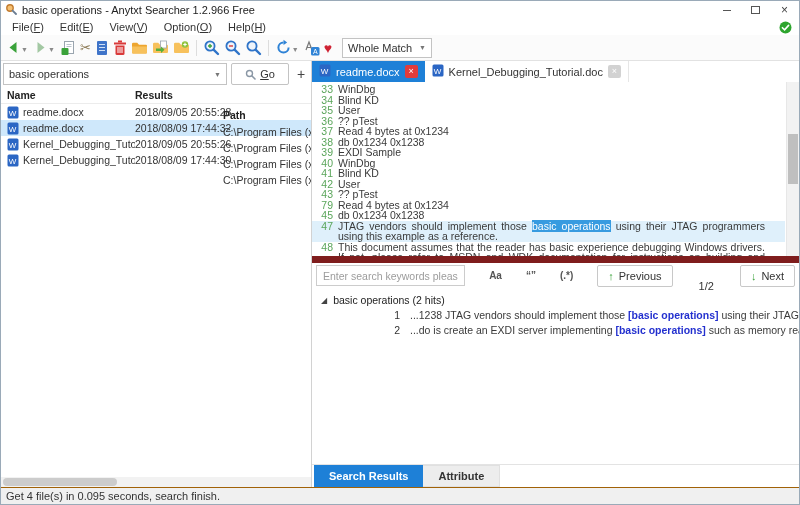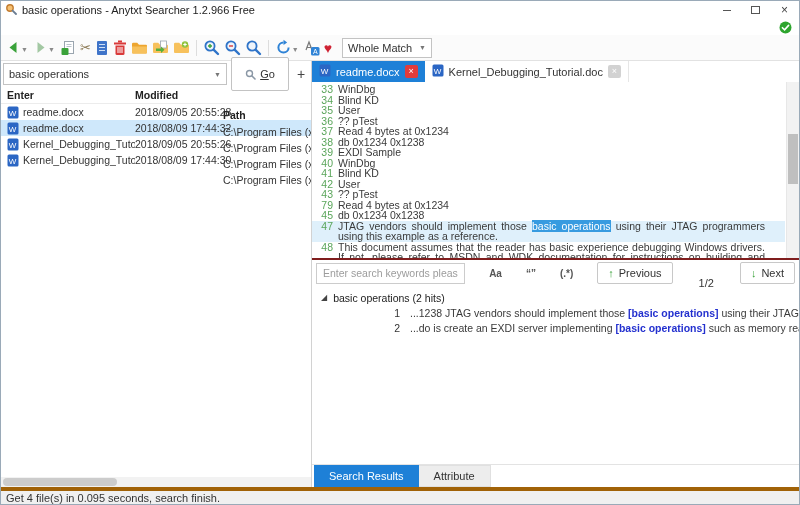--- a/index.html
+++ b/index.html
@@ -31,21 +31,21 @@
   .glyph-heart { font-size: 14px; color: #cf2233; }
   .combobox { height: 20px; border: 1px solid #c3c3c3; background: #fff; display: flex; align-items: center; padding: 0 5px; }
   .combobox .cb-caret { margin-left: auto; font-size: 7px; color: #777; }
   .match-combo { width: 90px; margin-left: 8px; }
 
   
   .main { flex: 1; display: flex; min-height: 0; }
   .left-panel { width: 311px; flex: 0 0 311px; border-right: 1px solid #d2d2d2; display: flex; flex-direction: column; background: #fff; }
   .search-row { height: 26px; flex: 0 0 26px; display: flex; align-items: center; padding: 2px 2px 2px 2px; gap: 4px; }
   .query-combo { flex: 1; height: 22px; }
-  .go-btn { width: 58px; height: 34px; border: 1px solid #c3c3c3; border-radius: 2px; background: #fff; display: flex; align-items: center; justify-content: center; gap: 4px; }
+  .go-btn { width: 58px; height: 22px; border: 1px solid #c3c3c3; border-radius: 2px; background: #fff; display: flex; align-items: center; justify-content: center; gap: 4px; }
   .plus-btn { width: 16px; text-align: center; font-size: 14px; color: #444; }
 
   .ftable { display: flex; flex-direction: column; font-size: 10.5px; }
   .fhead { display: flex; height: 17px; align-items: center; border-bottom: 1px solid #ececec; font-weight: bold; color: #222; }
   .col-name { width: 134px; padding-left: 6px; flex: 0 0 134px; }
   .col-mod { width: 88px; flex: 0 0 88px; }
   .col-path { flex: 1; overflow: hidden; white-space: nowrap; margin-top: 40px; }
   .frow { display: flex; height: 16px; align-items: center; white-space: nowrap; }
   .frow.selected { background: #cfe8fb; }
   .frow .col-name { display: flex; align-items: center; gap: 4px; overflow: hidden; }
@@ -56,21 +56,21 @@
 
   
   .right-panel { flex: 1; display: flex; flex-direction: column; min-width: 0; background: #fff; }
   .doc-tabs { height: 21px; flex: 0 0 21px; display: flex; align-items: stretch; background: #fff; }
   .dtab { display: flex; align-items: center; gap: 5px; padding: 0 7px; font-size: 11px; border-right: 1px solid #e6e6e6; }
   .dtab.active { background: #1e80d7; color: #fff; border-right: none; }
   .dtab .tclose { width: 13px; height: 13px; font-size: 9px; line-height: 13px; text-align: center; border-radius: 2px; }
   .dtab.active .tclose { background: #e23b3b; color: #fff; }
   .dtab:not(.active) .tclose { background: #d2d2d2; color: #fff; }
 
-  .doc-view { flex: 1; min-height: 0; position: relative; overflow: hidden; padding: 2px 14px 0 0; border-bottom: 2px solid #7f1d1d; }
+  .doc-view { flex: 1; min-height: 0; position: relative; overflow: hidden; padding: 2px 14px 0 0; border-bottom: 7px solid #7f1d1d; }
   .dline { display: flex; line-height: 10.5px; font-size: 10.5px; }
   .dline .num { flex: 0 0 26px; text-align: right; padding-right: 5px; color: #5aa55a; }
   .dline .txt { flex: 1; color: #3a3a3a; text-align: justify; padding-right: 20px; min-height: 10.5px; }
   .dline.hl { background: #dff0fb; }
   .match-hl { background: #379be0; color: #fff; }
   .v-scroll { position: absolute; right: 0; top: 0; bottom: 0; width: 13px; background: #f2f2f2; border-left: 1px solid #e7e7e7; }
   .v-scroll .thumb { position: absolute; left: 1px; right: 1px; top: 52px; height: 50px; background: #bfbfbf; }
 
   .find-bar { height: 26px; flex: 0 0 26px; display: flex; align-items: center; padding: 2px 4px; gap: 24px; }
   .find-input { flex: 1; height: 21px; border: 1px solid #ccc; padding: 0 6px; font-size: 10.5px; font-family: "Liberation Sans", sans-serif; color: #444; min-width: 0; }
@@ -82,25 +82,25 @@
 
   .results { flex: 1; min-height: 0; overflow: hidden; padding-top: 4px; border-bottom: 1px solid #e3e3e3; font-size: 10.5px; }
   .rgroup { display: flex; align-items: center; gap: 6px; padding-left: 9px; height: 15px; color: #222; }
   .tri { font-size: 8px; color: #444; }
   .rrow { display: flex; height: 15px; align-items: center; white-space: nowrap; overflow: hidden; }
   .rrow .idx { flex: 0 0 88px; text-align: right; color: #333; }
   .rrow .rtxt { margin-left: 10px; overflow: hidden; color: #3a3a3a; }
   .rmatch { color: #2330cf; font-weight: bold; }
 
   .bottom-tabs { height: 22px; flex: 0 0 22px; display: flex; align-items: stretch; padding-left: 2px; background: #fff; }
-  .btab { padding: 0 15px; display: flex; align-items: center; font-size: 11px; }
+  .btab { padding: 0 15px; display: flex; align-items: center; font-size: 11px; font-weight: bold; }
   .btab.active { background: #1e80d7; color: #fff; }
   .btab:not(.active) { background: #ededed; color: #333; border: 1px solid #e0e0e0; border-left: none; }
 
-  .statusbar { height: 17px; flex: 0 0 17px; background: #f0f0f0; border-top: 4px solid #a16207; display: flex; align-items: center; padding-left: 5px; color: #333; }
+  .statusbar { height: 17px; flex: 0 0 17px; background: #f0f0f0; border-top: 1px solid #a16207; display: flex; align-items: center; padding-left: 5px; color: #333; }
   u { text-decoration: underline; }
 </style>
 </head>
 <body>
 
 <div class="window">
 
   <div class="titlebar">
     <span>
       <svg width="12" height="12" viewBox="0 0 12 12">
@@ -116,20 +116,27 @@
       <span class="win-btn">
           <span class="max-glyph"></span>
         </span>
       <span class="win-btn">
           <span class="close-glyph">×</span>
         </span>
     </div>
   </div>
 
   <div class="menubar">
+    <span id="menu-items" style="display:flex">
+        <span class="menu-item">File(<u>F</u>)</span>
+        <span class="menu-item">Edit(<u>E</u>)</span>
+        <span class="menu-item">View(<u>V</u>)</span>
+        <span class="menu-item">Option(<u>O</u>)</span>
+        <span class="menu-item">Help(<u>H</u>)</span>
+      </span>
     <span class="menu-right">
       <svg width="13" height="13" viewBox="0 0 13 13">
           <circle cx="6.5" cy="6.5" r="6" fill="#2ea52e"></circle>
           <path d="M3.4 6.7 L5.6 8.9 L9.6 4.4" stroke="#fff" stroke-width="1.6" fill="none" stroke-linecap="round"></path>
         </svg>
     </span>
   </div>
 
   <div class="toolbar">
     <span class="tbtn">
@@ -250,22 +257,22 @@
           <svg width="11" height="11" viewBox="0 0 11 11">
               <circle cx="4.5" cy="4.5" r="3" fill="none" stroke="#8a97a5" stroke-width="1.4"></circle>
               <line x1="7" y1="7" x2="10" y2="10" stroke="#8a97a5" stroke-width="1.6" stroke-linecap="round"></line>
             </svg>
           <span id="go-label"><u>G</u>o</span>
         </div>
         <span class="plus-btn">+</span>
       </div>
       <div class="ftable">
         <div class="fhead">
-          <span class="col-name">Enter</span>
-          <span class="col-mod">Modified</span>
+          <span class="col-name">Name</span>
+          <span class="col-mod">Results</span>
           <span class="col-path">Path</span>
         </div>
         <div id="file-rows">
             <div class="frow">
               <span class="col-name">
                 <span class="fic">
                   <svg width="12" height="13" viewBox="0 0 12 13">
                     <rect x="0.5" y="0.5" width="11" height="12" rx="1.5" fill="#2b66c4"></rect>
                     <text x="1.8" y="9.6" font-size="8" fill="#fff" font-family="Liberation Sans, sans-serif">W</text>
                   </svg>

